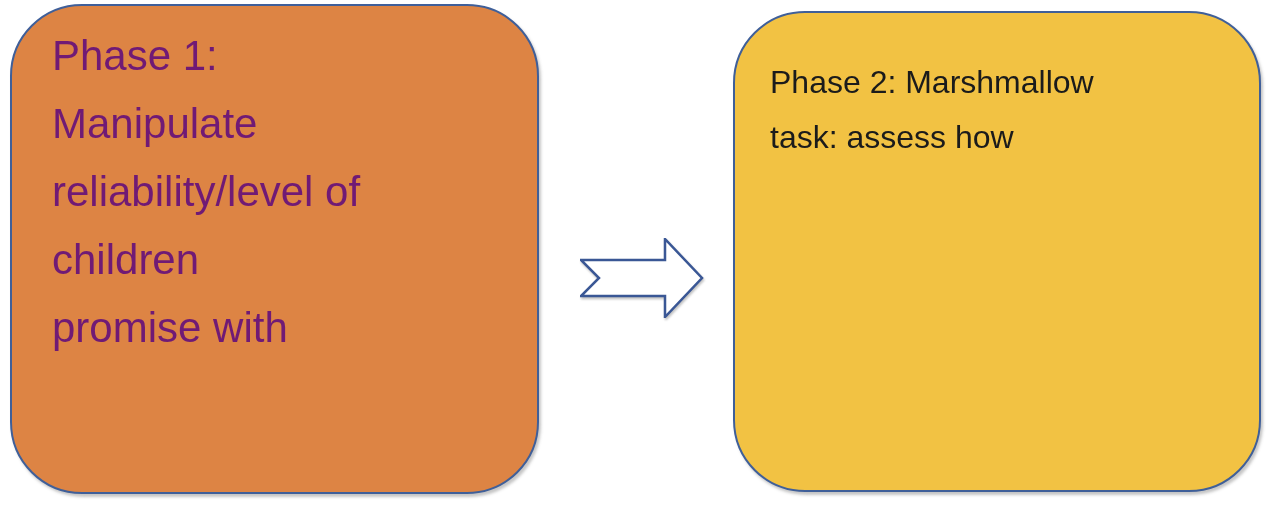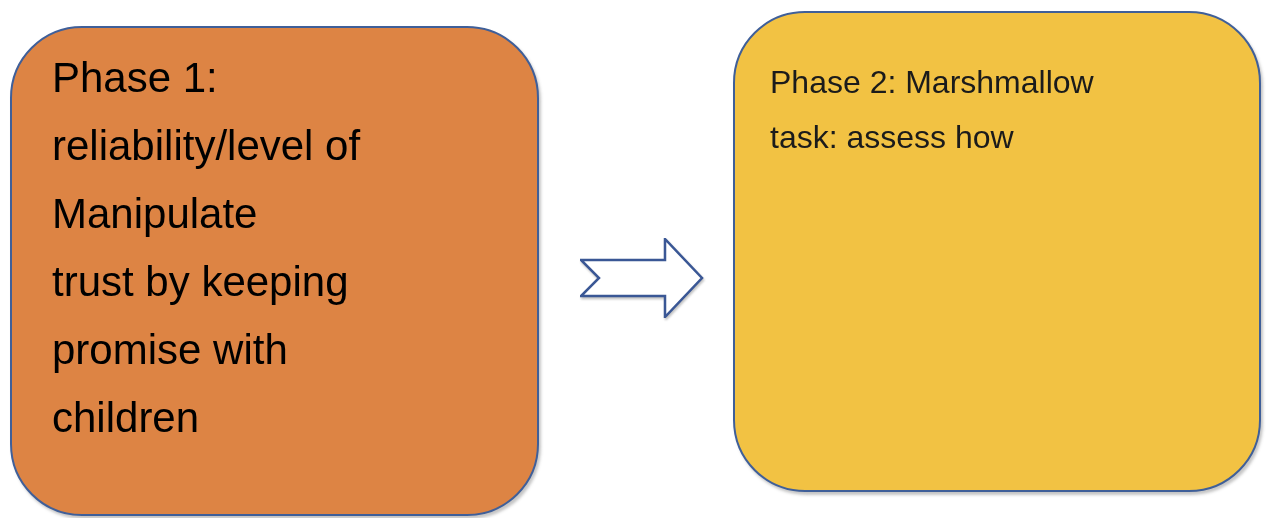--- a/index.html
+++ b/index.html
@@ -21,25 +21,24 @@
     border: 2px solid #3F5F99;
     border-radius: 72px;
     box-shadow: 2px 3px 3px rgba(90, 90, 90, 0.35);
   }
   .box-phase1 {
     left: 10px;
     top: 4px;
     width: 529px;
     height: 490px;
     background: #DD8444;
-    color: #000000;
+    color: #701a75;
     font-size: 42px;
     line-height: 68px;
     padding: 16px 24px 0 40px;
-    margin-top: 22px;
   }
   .box-phase2 {
     left: 733px;
     top: 11px;
     width: 528px;
     height: 481px;
     background: #F2C243;
     color: #1B1B1B;
     font-size: 32px;
     line-height: 55px;
@@ -62,25 +61,24 @@
     height: 100%;
   }
 </style>
 </head>
 <body>
 
 <div class="canvas">
 
   <div class="shape-box box-phase1">
     <div class="text-line">Phase 1:</div>
+    <div class="text-line">Manipulate</div>
     <div class="text-line">reliability/level of</div>
-    <div class="text-line">Manipulate</div>
-    <div class="text-line">trust by keeping</div>
+    <div class="text-line">children</div>
     <div class="text-line">promise with</div>
-    <div class="text-line">children</div>
   </div>
 
   <div class="arrow-wrap">
     <svg viewBox="0 0 124 80" xmlns="http://www.w3.org/2000/svg">
       <polygon points="1,22 85,22 85,1 122,40 85,79 85,58 1,58 19,40" fill="#FFFFFF" stroke="#3A5795" stroke-width="2.5" stroke-linejoin="miter"></polygon>
     </svg>
   </div>
 
   <div class="shape-box box-phase2">
     <div class="text-line">Phase 2: Marshmallow</div>

